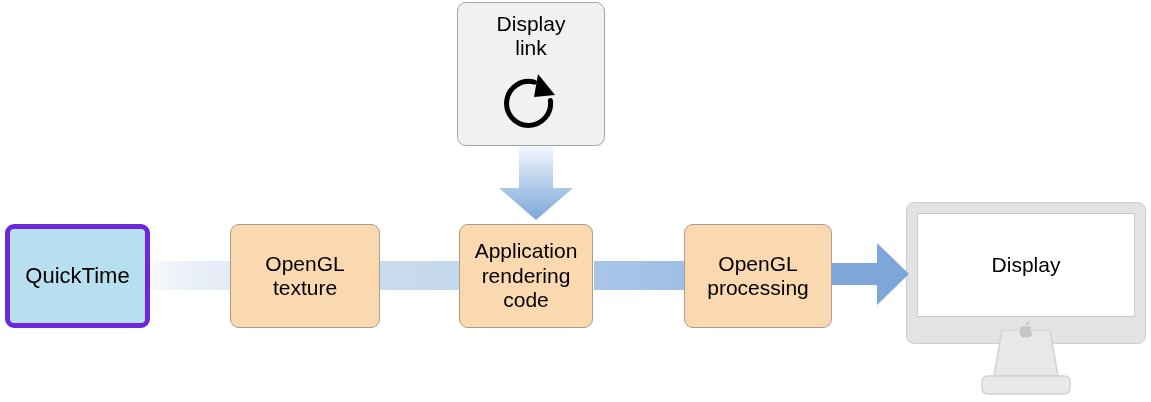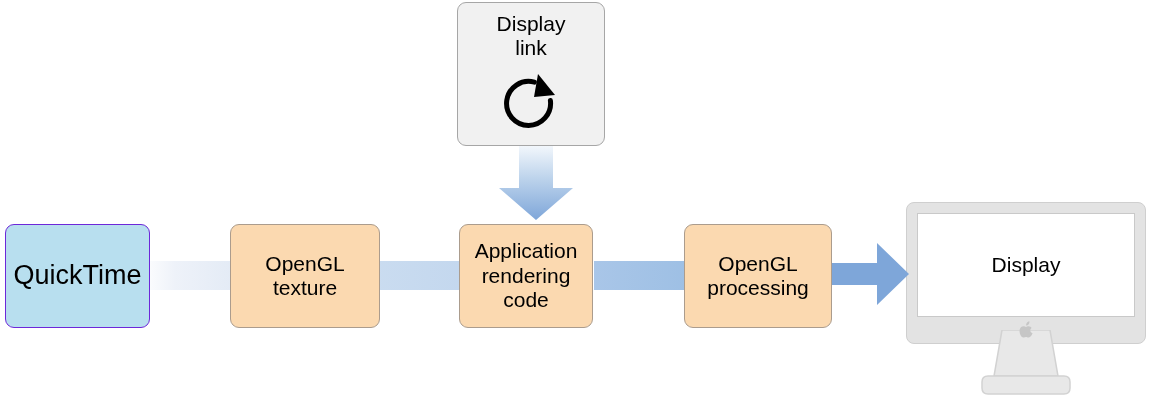--- a/index.html
+++ b/index.html
@@ -30,22 +30,22 @@
     line-height: 1.16;
     z-index: 5;
   }
   .node-label {
     display: block;
     white-space: pre-line;
     padding: 0 4px;
   }
   .node-source {
     background: #b8dfef;
-    border: 1px solid #6d28d9;
-    font-size: 27px;
+    border: 5px solid #6d28d9;
+    font-size: 22px;
   }
   .node-stage {
     background: #fbd9b0;
     border: 1px solid #ab9c8d;
     font-size: 21px;
   }
   .node-clock {
     background: #f1f1f1;
     border: 1px solid #a6a6a6;
     align-items: flex-start;

